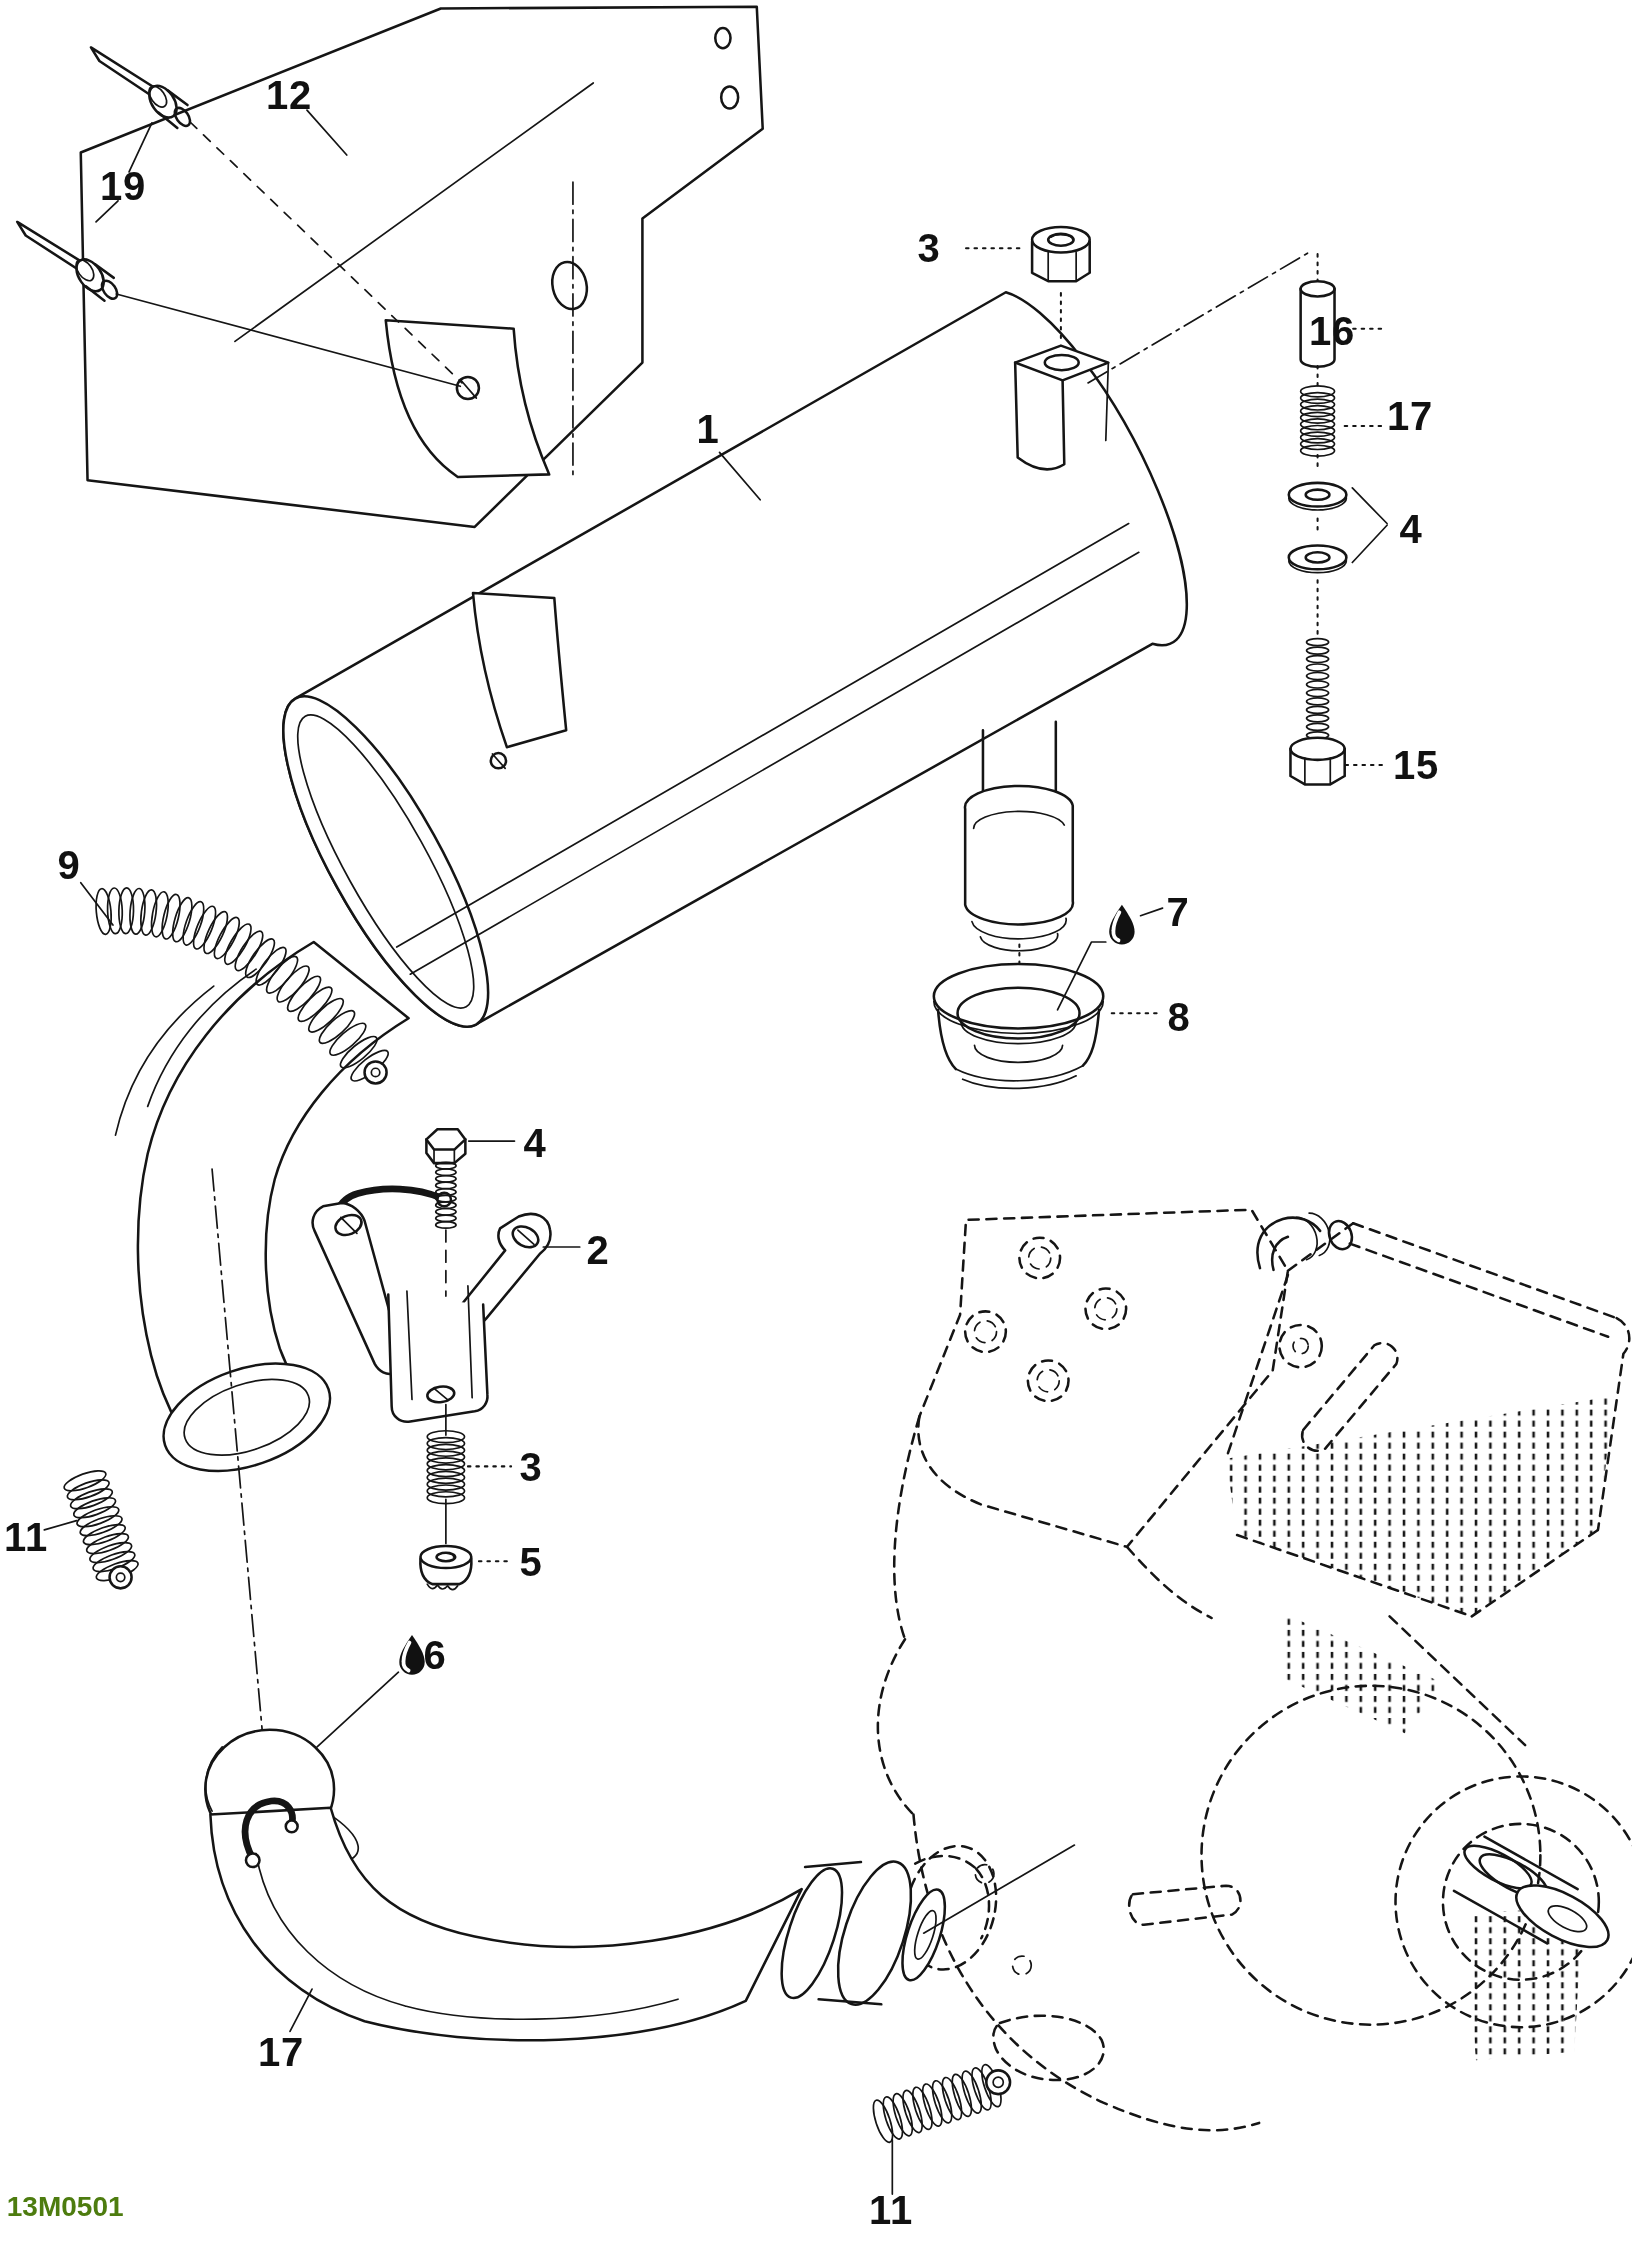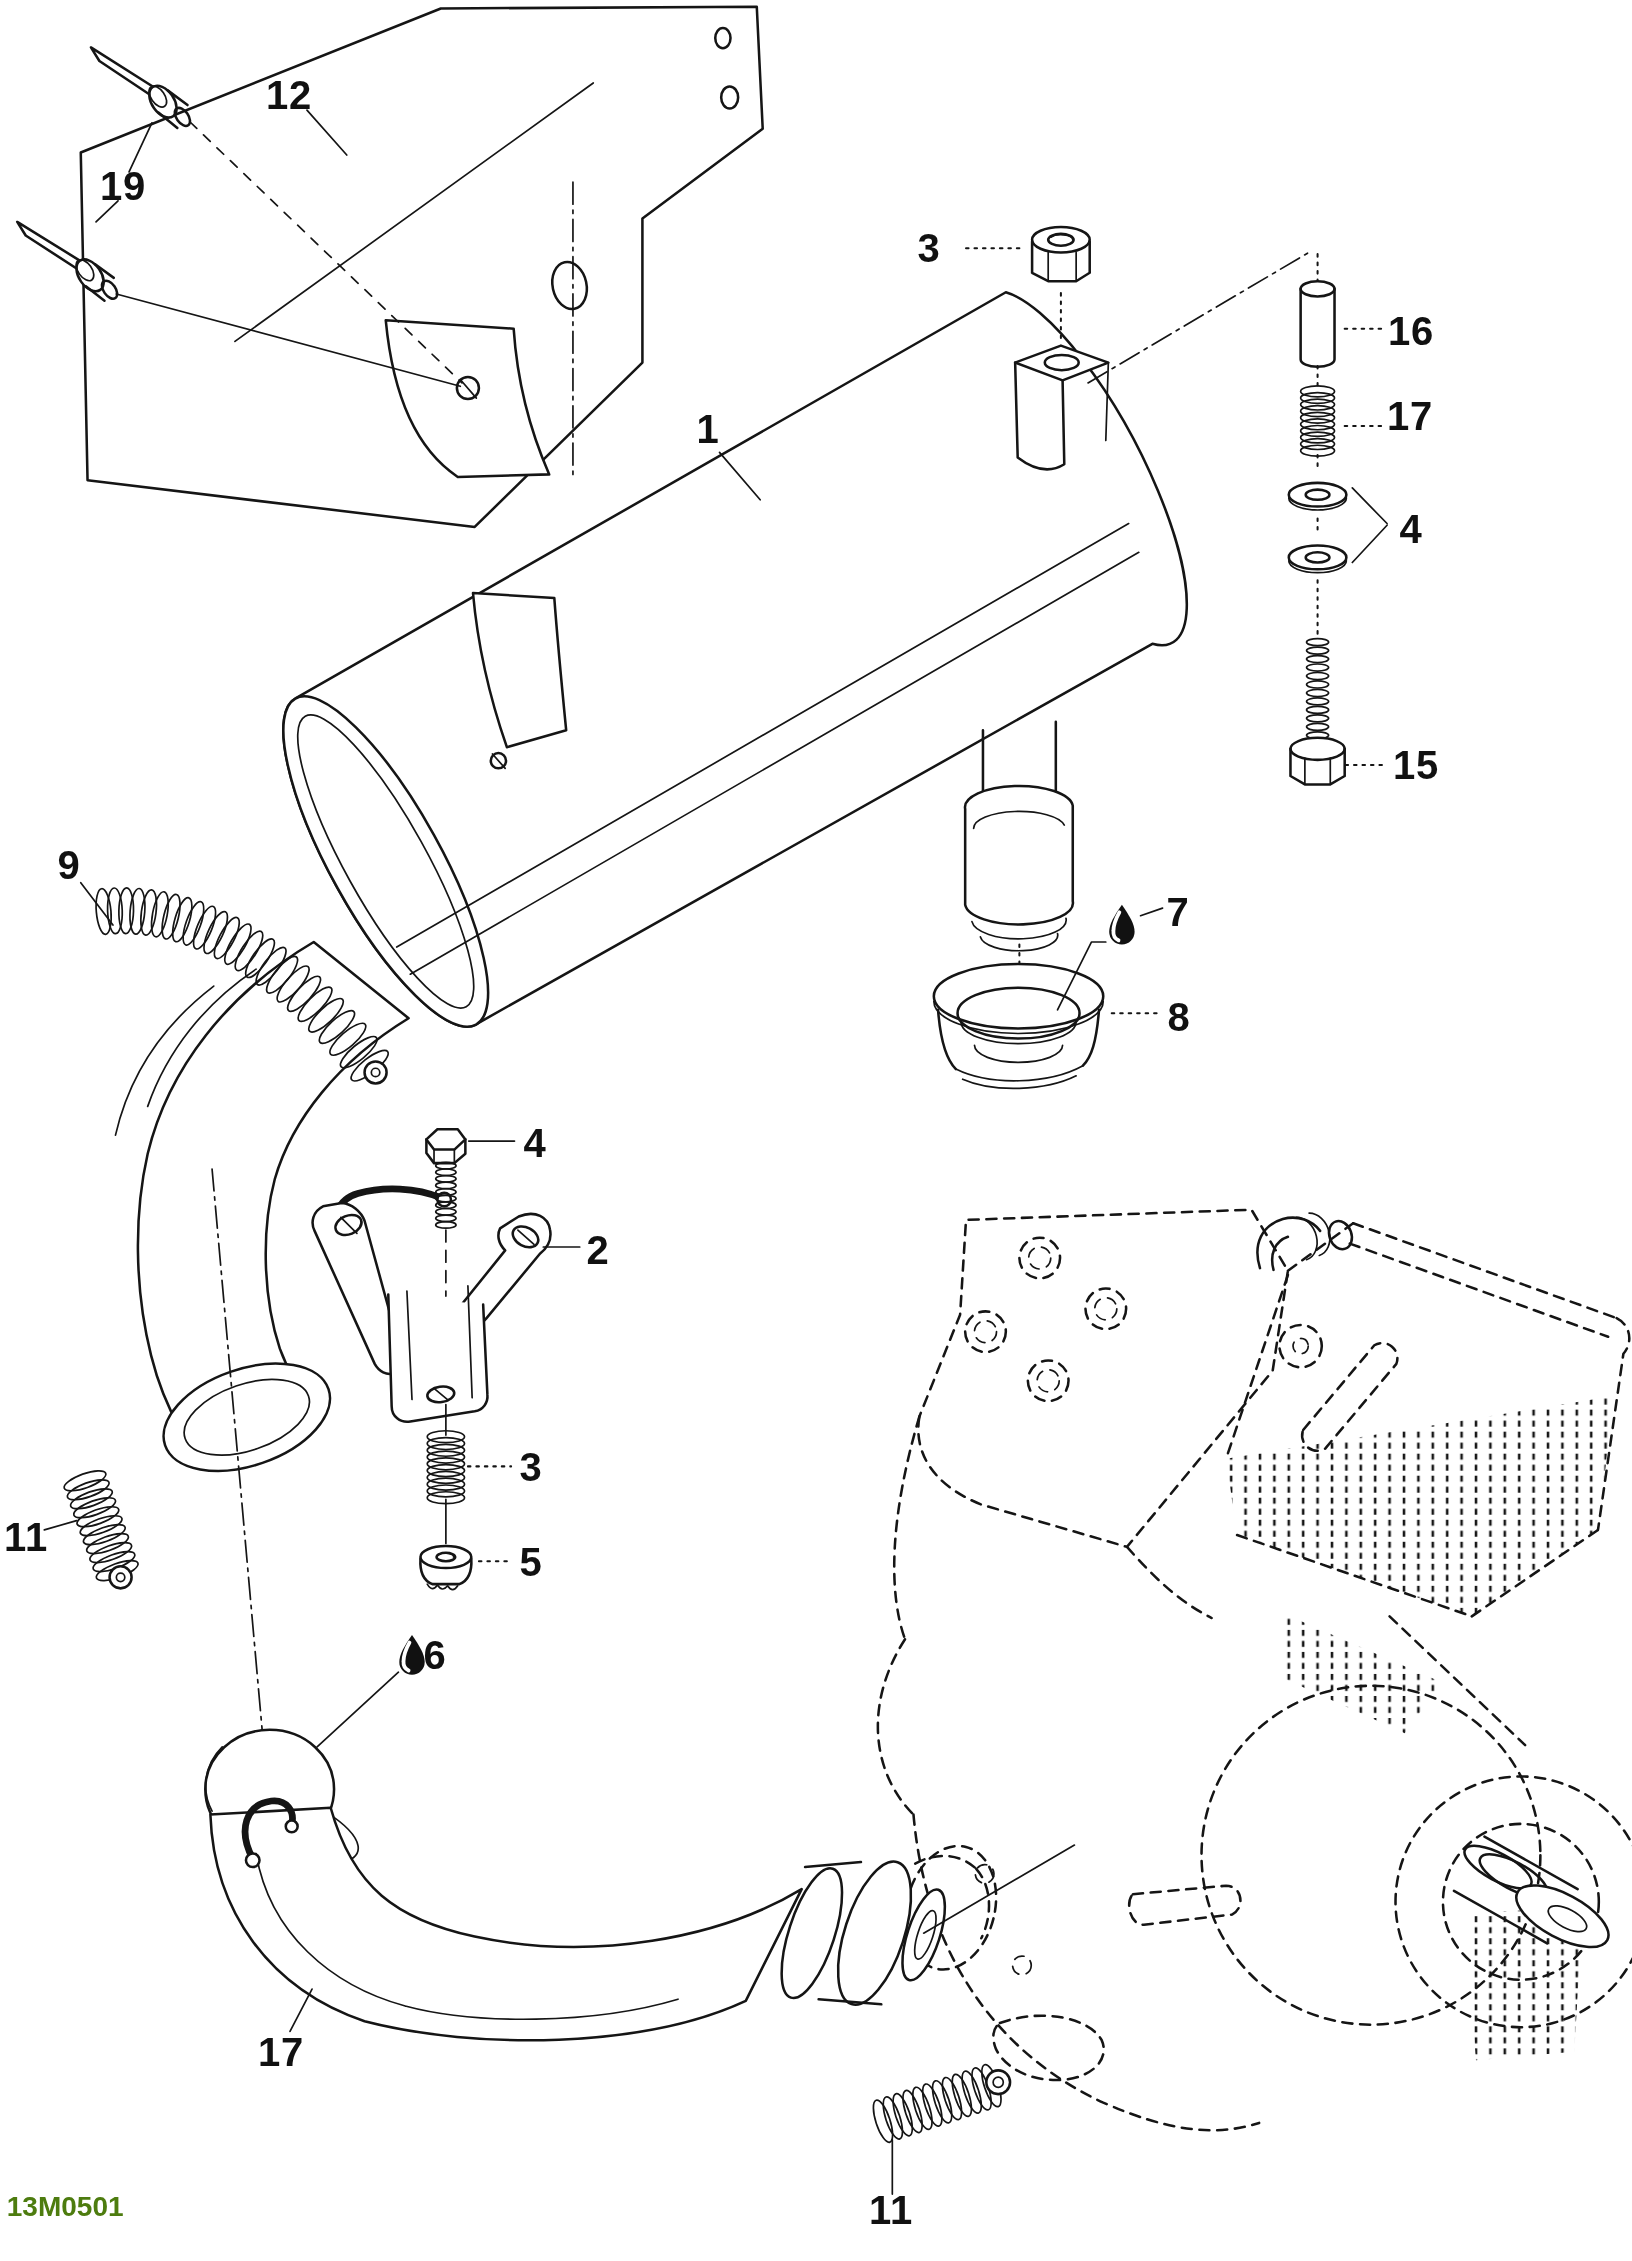--- a/index.html
+++ b/index.html
@@ -370,21 +370,21 @@
   <path class="dot" d="M1312,1196 L1366,1196"></path>
   <path class="dot" d="M552,1731 L603,1731"></path>
   <path class="dot" d="M565,1843 L603,1843"></path>
 </g>
 </svg>
 
 <div>
   <span class="callout" style="left:289px;top:95px">12</span>
   <span class="callout" style="left:123px;top:186px">19</span>
   <span class="callout" style="left:929px;top:248px">3</span>
-  <span class="callout" style="left:1411px;top:331px">16</span>
+  <span class="callout" style="left:1332px;top:331px">16</span>
   <span class="callout" style="left:1410px;top:416px">17</span>
   <span class="callout" style="left:1411px;top:529px">4</span>
   <span class="callout" style="left:1416px;top:765px">15</span>
   <span class="callout" style="left:708px;top:429px">1</span>
   <span class="callout" style="left:1178px;top:912px">7</span>
   <span class="callout" style="left:1179px;top:1017px">8</span>
   <span class="callout" style="left:69px;top:865px">9</span>
   <span class="callout" style="left:535px;top:1143px">4</span>
   <span class="callout" style="left:598px;top:1250px">2</span>
   <span class="callout" style="left:531px;top:1467px">3</span>

